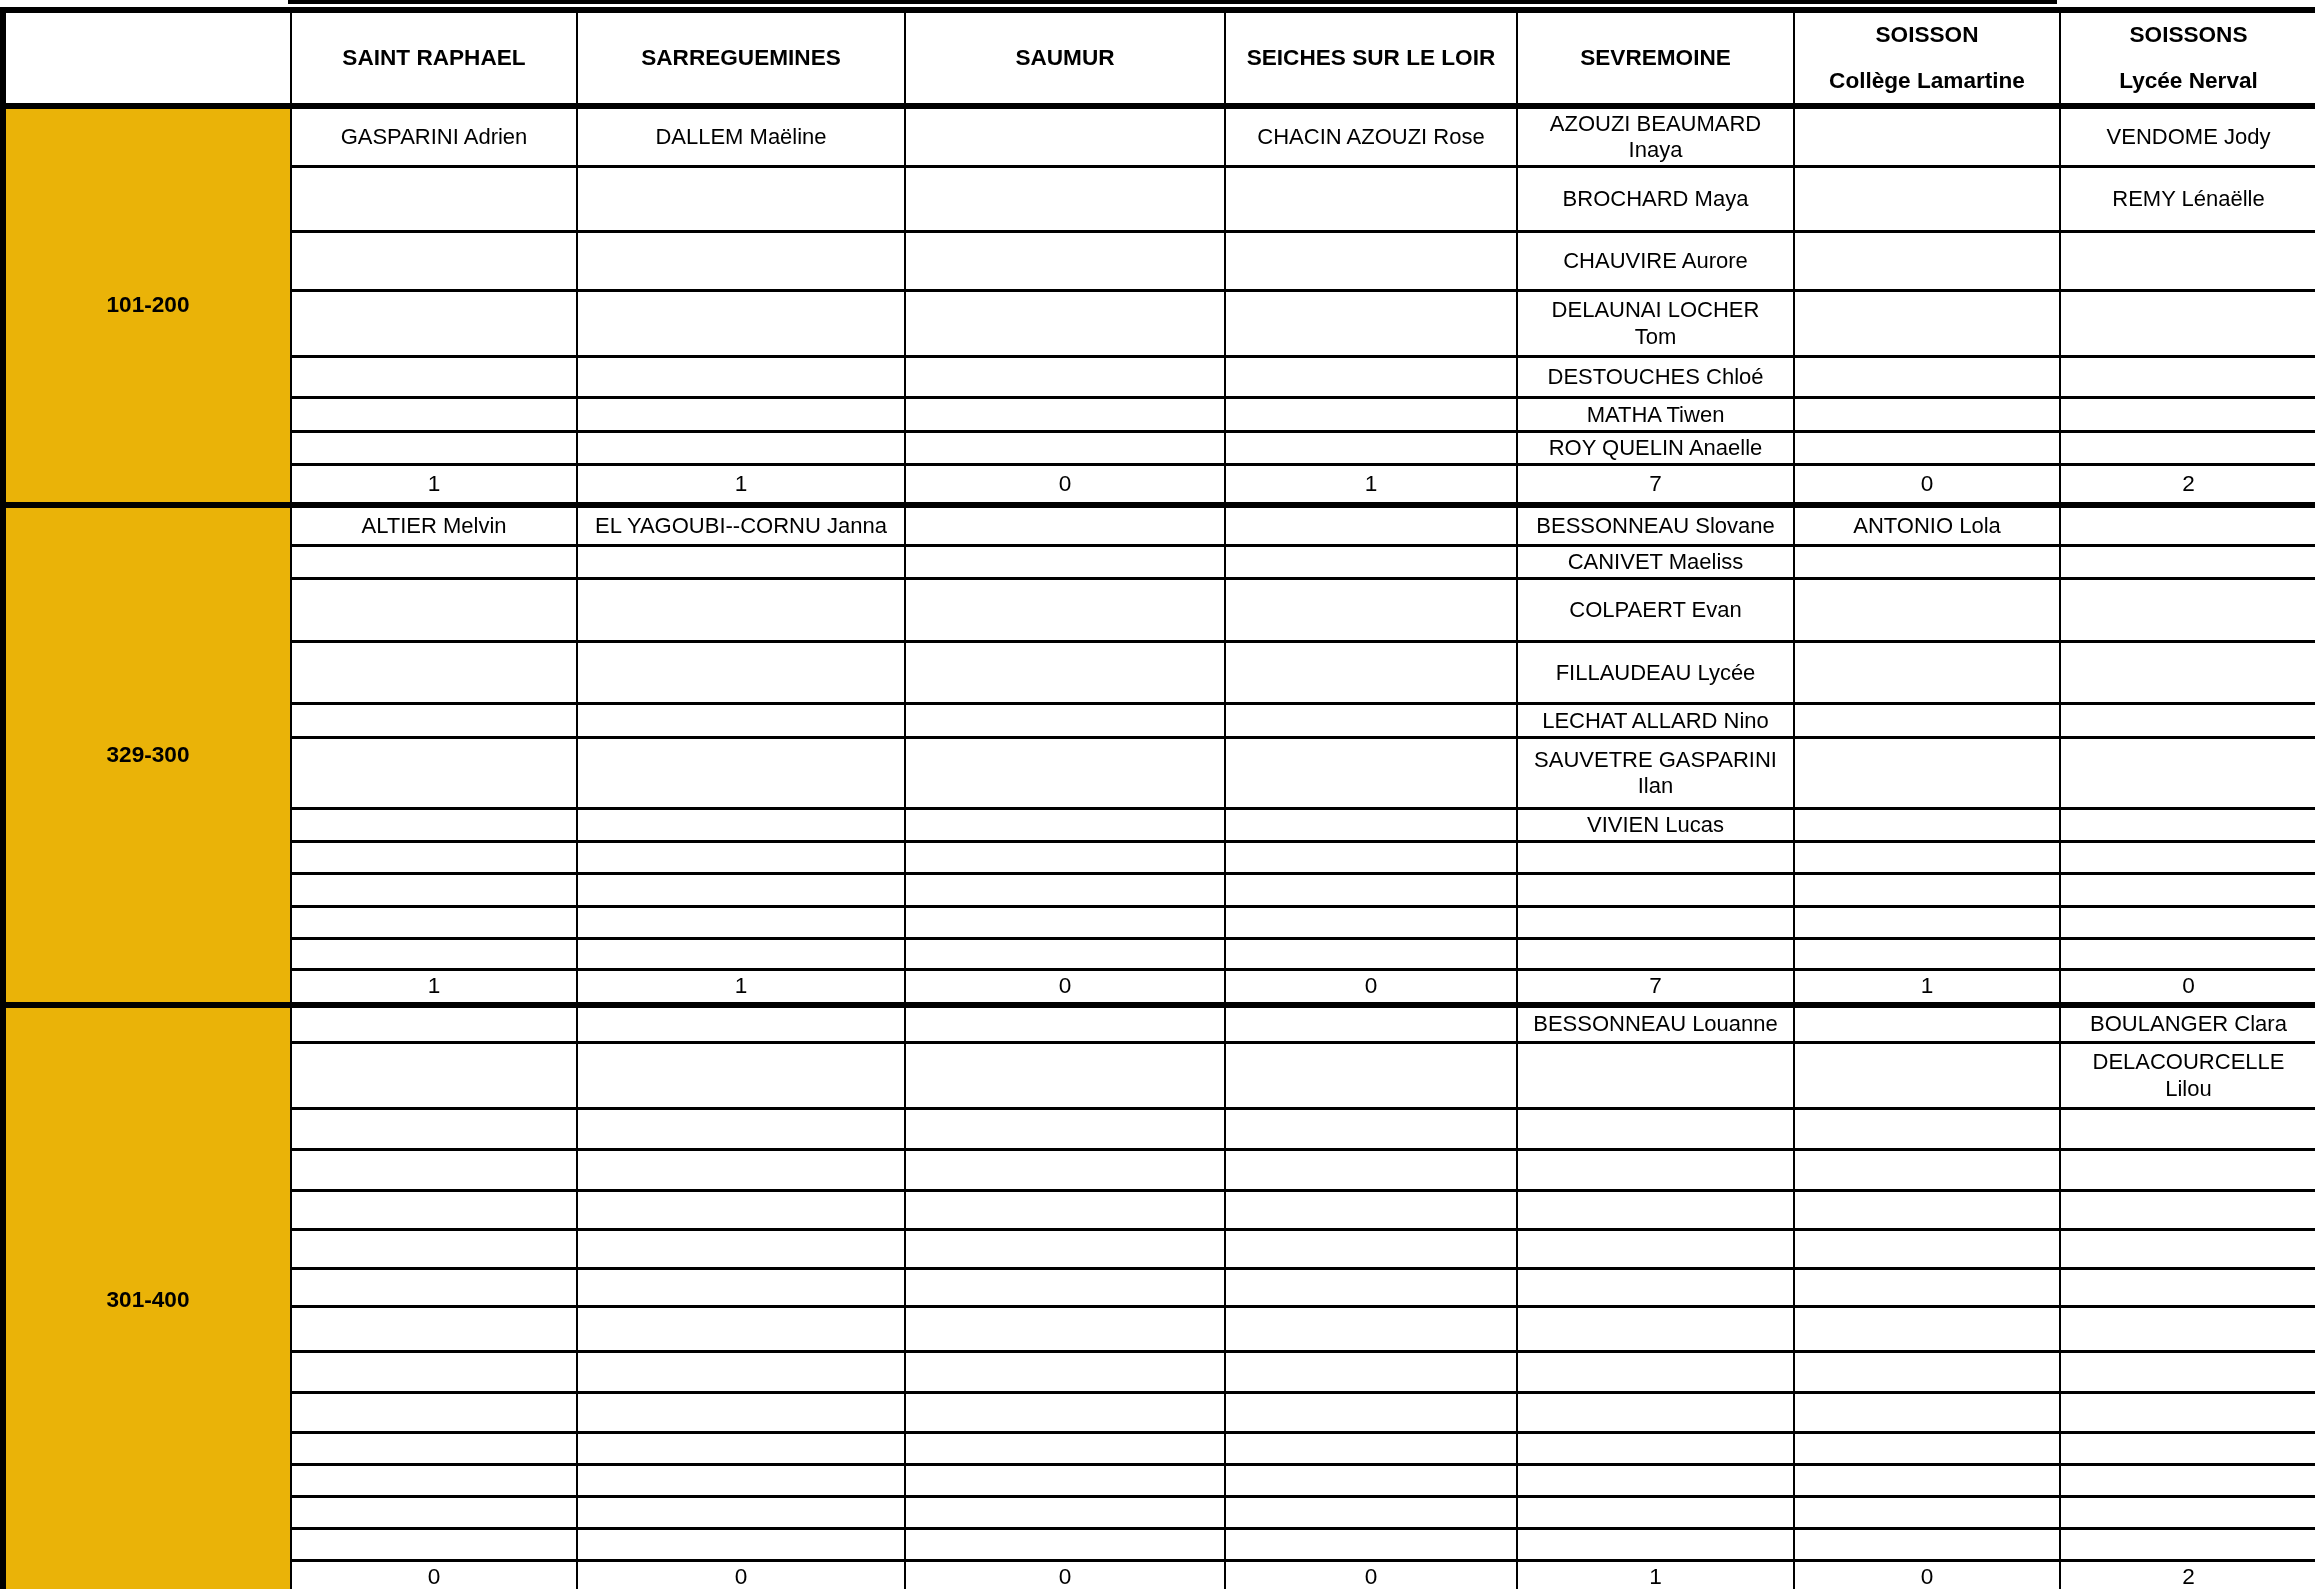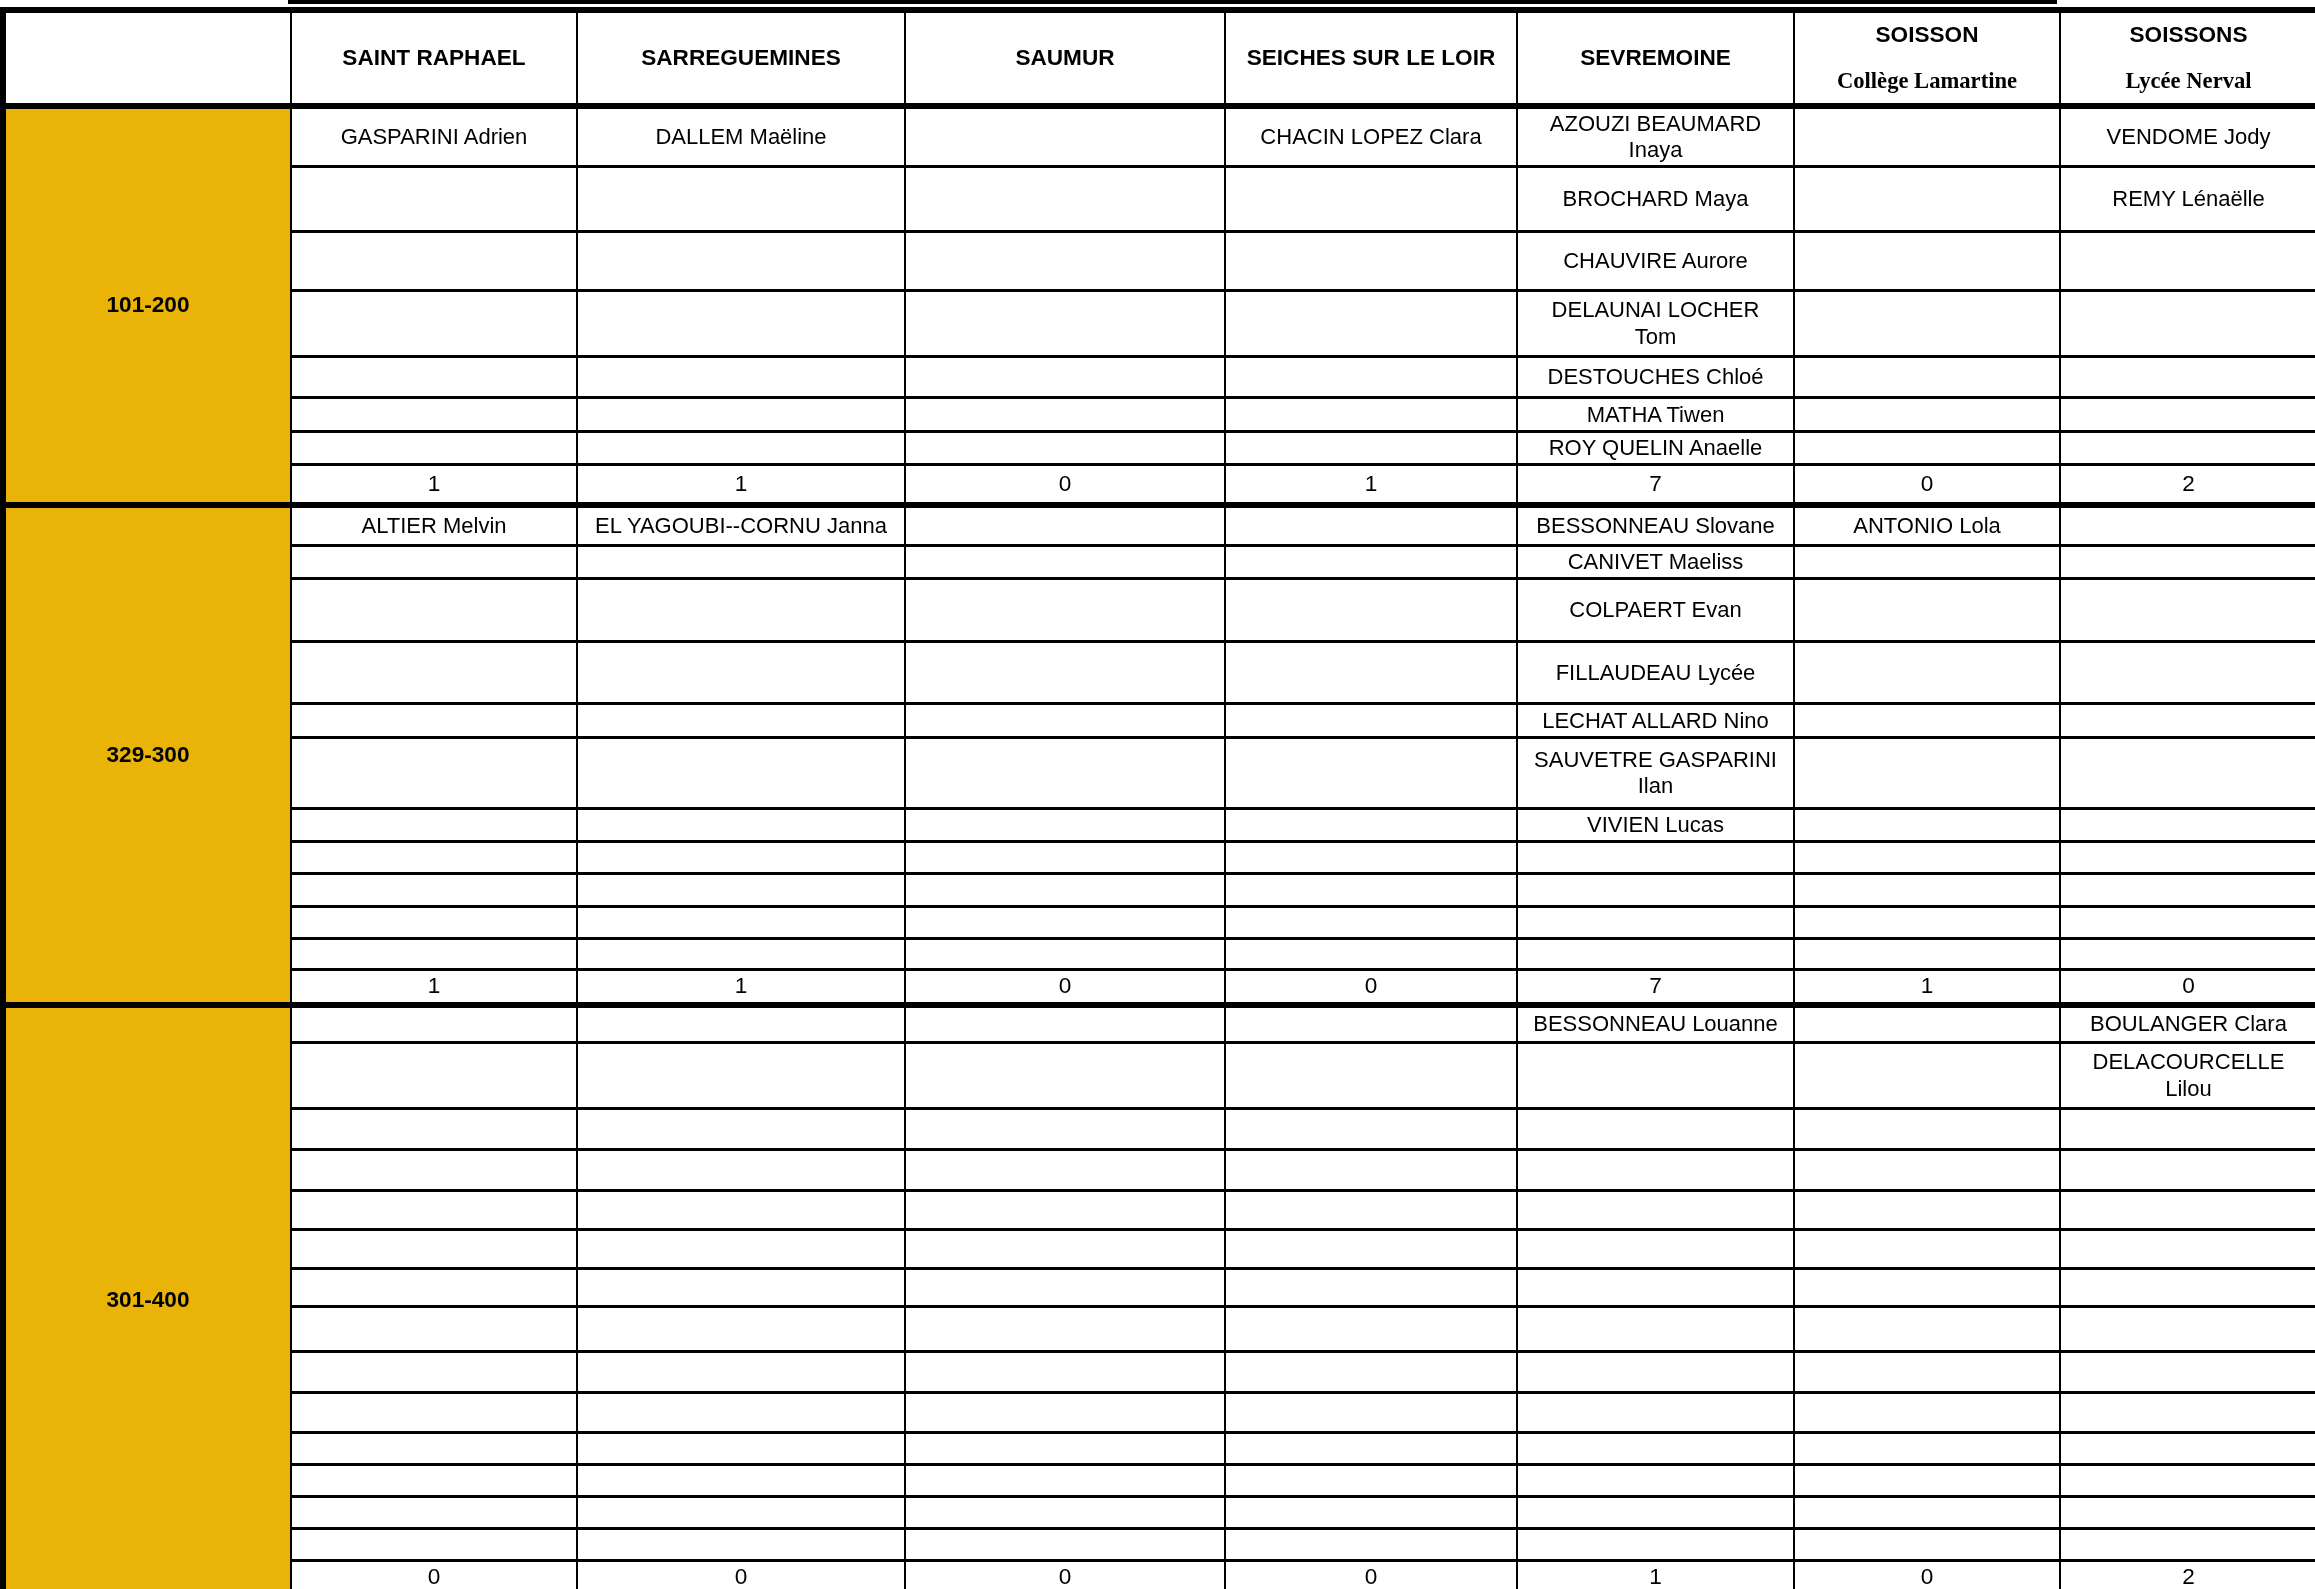--- a/index.html
+++ b/index.html
@@ -36,21 +36,21 @@
     overflow: hidden;
     color: #000;
   }
   .header-row th {
     border-bottom: 6.3px solid #000;
     font-weight: bold;
     font-size: 22.6px;
     height: 86px;
   }
   .header-row .h1 { line-height: 1.15; text-align: center; }
-  .header-row .h2 { line-height: 1.15; margin-top: 20px; font-family: Liberation Serif, serif; }
+  .header-row .h2 { line-height: 1.15; margin-top: 20px; }
   .group-top { border-top: 6.3px solid #000 !important; }
   th.group-label {
     font-weight: bold;
     font-size: 22.6px;
     background: #eab308;
   }
   td.name-cell {
     font-size: 22px;
     font-weight: normal;
     white-space: pre-line;
@@ -104,21 +104,21 @@
           <div class="h2">Lycée Nerval</div>
         </th>
       </tr>
     </thead>
   <tbody>
       <tr style="height: 61px;">
         <th class="group-label group-top" rowspan="8">101-200</th>
         <td class="name-cell group-top">GASPARINI Adrien</td>
         <td class="name-cell group-top">DALLEM Maëline</td>
         <td class="name-cell group-top"></td>
-        <td class="name-cell group-top">CHACIN LOPEZ Clara</td>
+        <td class="name-cell group-top">CHACIN AZOUZI Rose</td>
         <td class="name-cell group-top">AZOUZI BEAUMARD
 Inaya</td>
         <td class="name-cell group-top"></td>
         <td class="name-cell group-top">VENDOME Jody</td>
       </tr>
       <tr style="height: 65px;">
         <td class="name-cell"></td>
         <td class="name-cell"></td>
         <td class="name-cell"></td>
         <td class="name-cell"></td>

